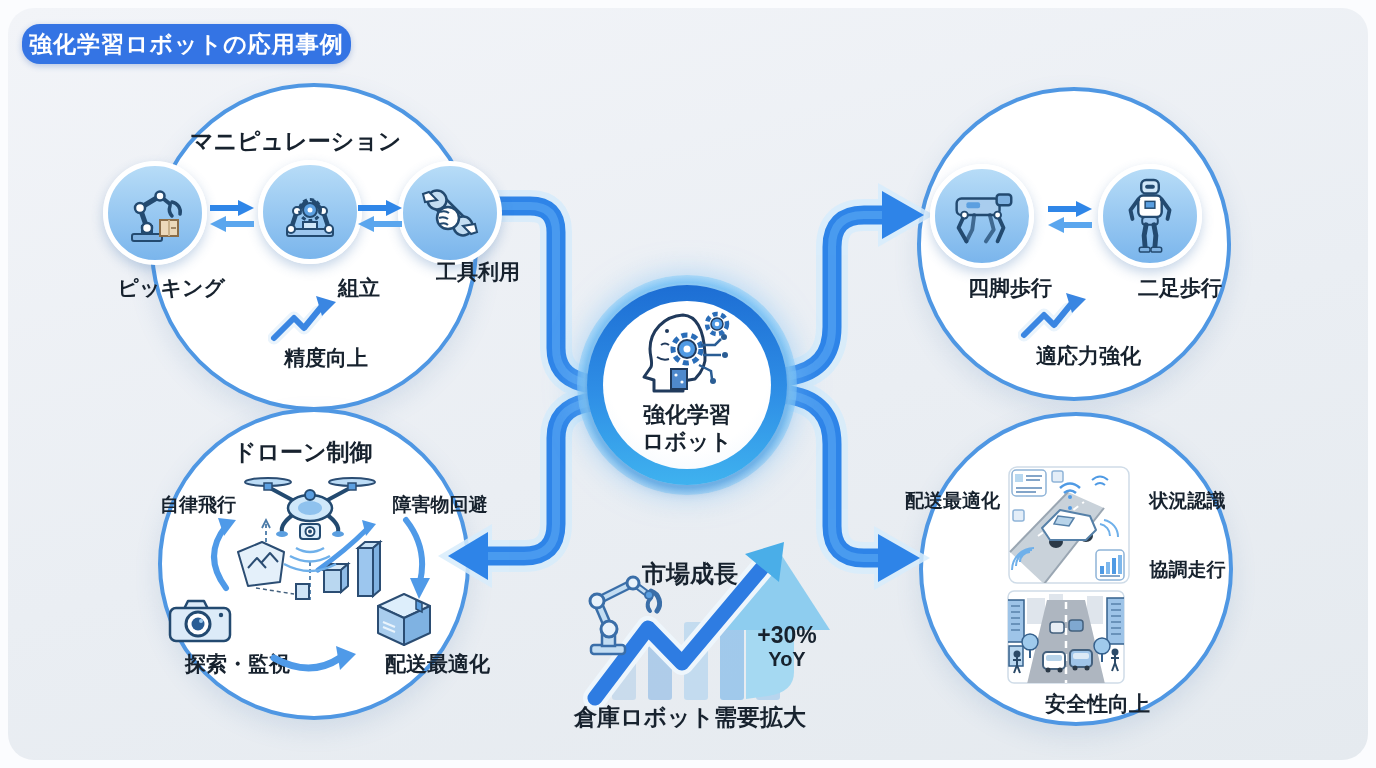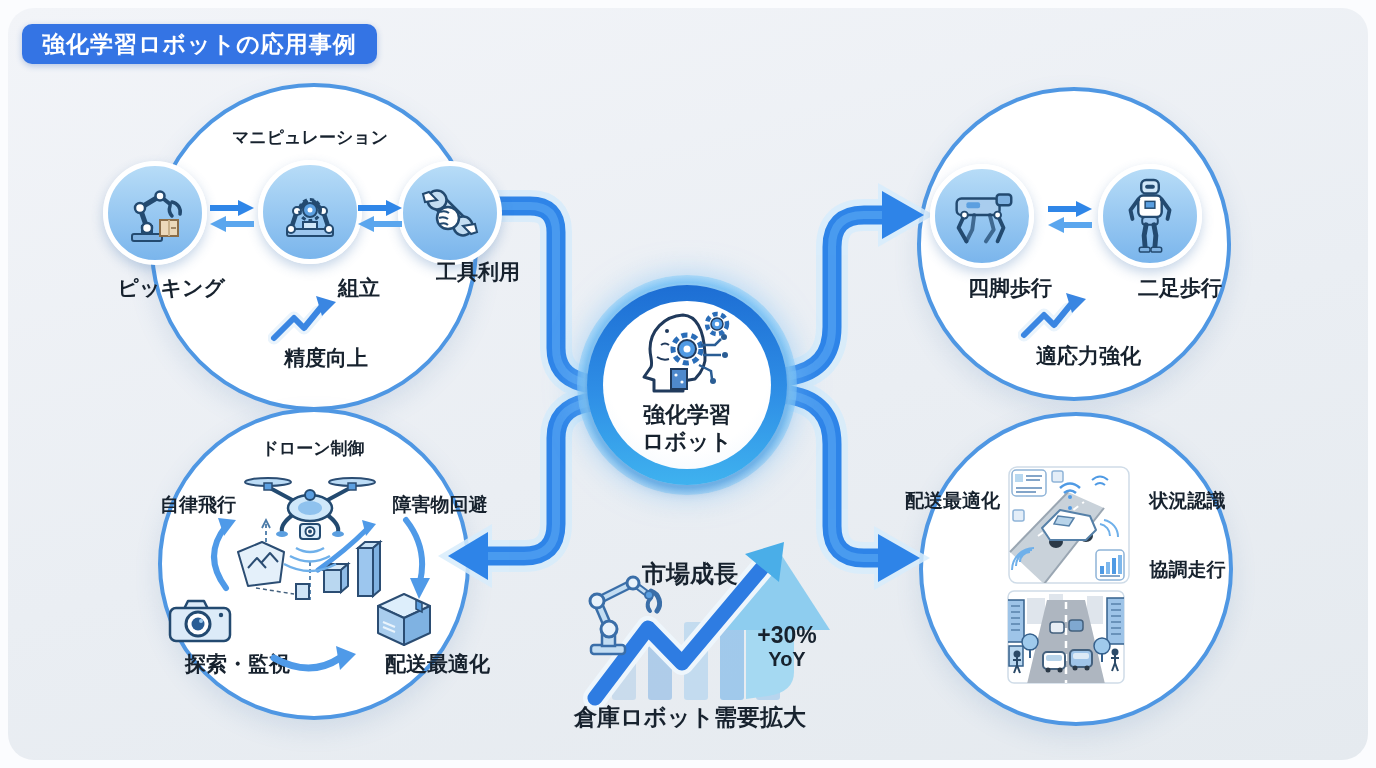--- a/index.html
+++ b/index.html
@@ -1,31 +1,31 @@
 <!DOCTYPE html>
 <html><head>
 <meta charset="utf-8">
 <style>
   html,body{margin:0;padding:0;background:#fbfcfe;}
   .canvas{position:relative;width:1376px;height:768px;overflow:hidden;
     font-family:"Liberation Sans","DejaVu Sans",sans-serif;color:#17222e;}
   .abs{position:absolute;}
   .panel{position:absolute;left:8px;top:8px;width:1360px;height:752px;border-radius:26px;
     background:linear-gradient(165deg,#f2f4f8 0%,#eaeef3 55%,#e5eaef 100%);z-index:0;}
-  .badge{position:absolute;left:22px;top:24px;height:40px;line-height:40px;padding:0 20px;
-    background:#3474e4;color:#fff;font-size:23px;font-weight:bold;border-radius:10px;
+  .badge{position:absolute;left:22px;top:24px;height:40px;line-height:40px;padding:0 7px;
+    background:#3474e4;color:#fff;font-size:23px;font-weight:bold;border-radius:18px;
     box-shadow:0 2px 6px rgba(40,90,180,.3);z-index:6;letter-spacing:1px;}
   .bigcircle{position:absolute;border-radius:50%;background:#ffffff;border:4px solid #4f97e3;
     box-shadow:0 10px 24px rgba(90,130,180,.16);z-index:1;}
   svg.connectors{position:absolute;left:0;top:0;z-index:2;}
   .content{z-index:3;}
   .iconcircle{position:absolute;width:94px;height:94px;border-radius:50%;border:5px solid #ffffff;
     background:linear-gradient(180deg,#b7dcf7,#7ab5ec);box-shadow:0 5px 12px rgba(70,120,180,.30);
     z-index:3;display:flex;align-items:center;justify-content:center;}
-  .section-title{position:absolute;font-size:17px;font-weight:bold;text-align:center;z-index:3;}
+  .section-title{position:absolute;font-size:23px;font-weight:bold;text-align:left;z-index:3;}
   .lbl{position:absolute;font-size:21px;font-weight:bold;text-align:right;z-index:3;}
   .sml{position:absolute;font-size:19px;font-weight:bold;text-align:center;z-index:3;}
   .center-wrap{position:absolute;left:577px;top:275px;width:220px;height:220px;z-index:4;}
   .c-glow{position:absolute;inset:0;border-radius:50%;
     background:radial-gradient(circle,rgba(150,210,250,0) 52%,rgba(130,200,248,.95) 66%,rgba(160,215,250,0) 80%);
     box-shadow:0 0 30px rgba(120,190,245,.55);}
   .c-ring{position:absolute;inset:10px;border-radius:50%;
     background:linear-gradient(180deg,#1d6ed4 0%,#2f8fe6 55%,#3fb2ef 100%);
     box-shadow:0 5px 12px rgba(30,90,170,.35);}
   .c-inner{position:absolute;inset:26px;border-radius:50%;
@@ -297,20 +297,21 @@
   </svg>
 
   <svg class="abs content" style="left:270px;top:644px" width="88" height="36" viewBox="0 0 88 36">
     <path d="M4 14 Q40 34 70 14" fill="none" stroke="#4f9ae8" stroke-width="7" stroke-linecap="round"></path>
     <polygon points="66,2 86,10 70,26" fill="#4f9ae8"></polygon>
   </svg>
 
   <div class="sml" style="left:885px;top:488px;width:135px">配送最適化</div>
   <div class="sml" style="left:1135px;top:488px;width:105px">状況認識</div>
   <div class="sml" style="left:1135px;top:557px;width:105px">協調走行</div>
+  <div class="lbl" style="left:995px;top:690px;width:155px">安全性向上</div>
 
   <svg class="abs content" style="left:1008px;top:466px" width="122" height="118" viewBox="0 0 122 118">
     <defs>
         <clipPath id="carclip">
           <rect x="1" y="1" width="120" height="116" rx="8"></rect>
         </clipPath>
       </defs>
     <rect x="1" y="1" width="120" height="116" rx="8" fill="#ffffff" stroke="#cfdce8" stroke-width="1.5"></rect>
     <g clip-path="url(#carclip)">
       <polygon points="2,86 60,26 96,42 36,118" fill="#c9d2da"></polygon>

